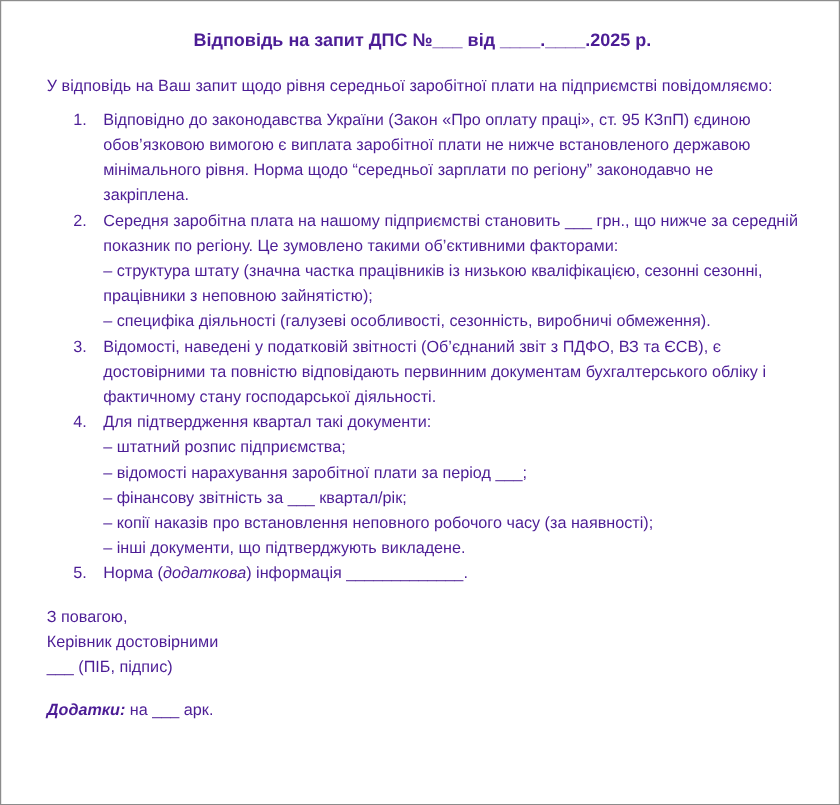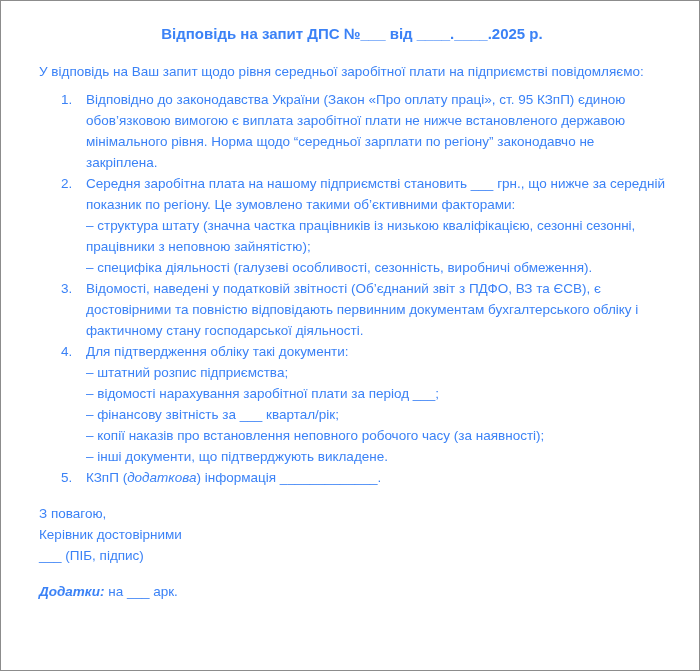--- a/index.html
+++ b/index.html
@@ -6,21 +6,21 @@
   .page {
     width: 700px;
     height: 671px;
     box-sizing: border-box;
     border: 1px solid #8c8c8c;
     background: #ffffff;
     padding: 16px 34px 0 38px;
     font-family: "Liberation Sans", sans-serif;
     font-size: 13.5px;
     line-height: 21px;
-    color: #3b82f6;
+    color: #4c1d95;
     overflow: hidden;
   }
   .title {
     text-align: center;
     font-weight: bold;
     font-size: 15px;
     margin: 6px 0 17px 0;
   }
   .intro { margin: 0 0 7px 0; }
   .doc-list { margin: 0; }
@@ -58,32 +58,32 @@
     </div>
 
     <div class="li">
       <span class="num">3.</span>
       <div class="txt">Відомості, наведені у податковій звітності (Об’єднаний звіт з ПДФО, ВЗ та ЄСВ), є достовірними та повністю відповідають первинним документам бухгалтерського обліку і фактичному стану господарської діяльності.</div>
     </div>
 
     <div class="li">
       <span class="num">4.</span>
       <div class="txt">
-        <span>Для підтвердження обліку такі документи:</span>
+        <span>Для підтвердження квартал такі документи:</span>
         <div>– штатний розпис підприємства;</div>
         <div>– відомості нарахування заробітної плати за період ___;</div>
         <div>– фінансову звітність за ___ квартал/рік;</div>
         <div>– копії наказів про встановлення неповного робочого часу (за наявності);</div>
         <div>– інші документи, що підтверджують викладене.</div>
       </div>
     </div>
 
     <div class="li">
       <span class="num">5.</span>
-      <div class="txt"><span>КЗпП (</span><span class="ital">додаткова</span><span>) інформація _____________.</span></div>
+      <div class="txt"><span>Норма (</span><span class="ital">додаткова</span><span>) інформація _____________.</span></div>
     </div>
 
   </div>
 
   <div class="sig">
     <div>З повагою,</div>
     <div>Керівник достовірними</div>
     <div>___ (ПІБ, підпис)</div>
   </div>
 

